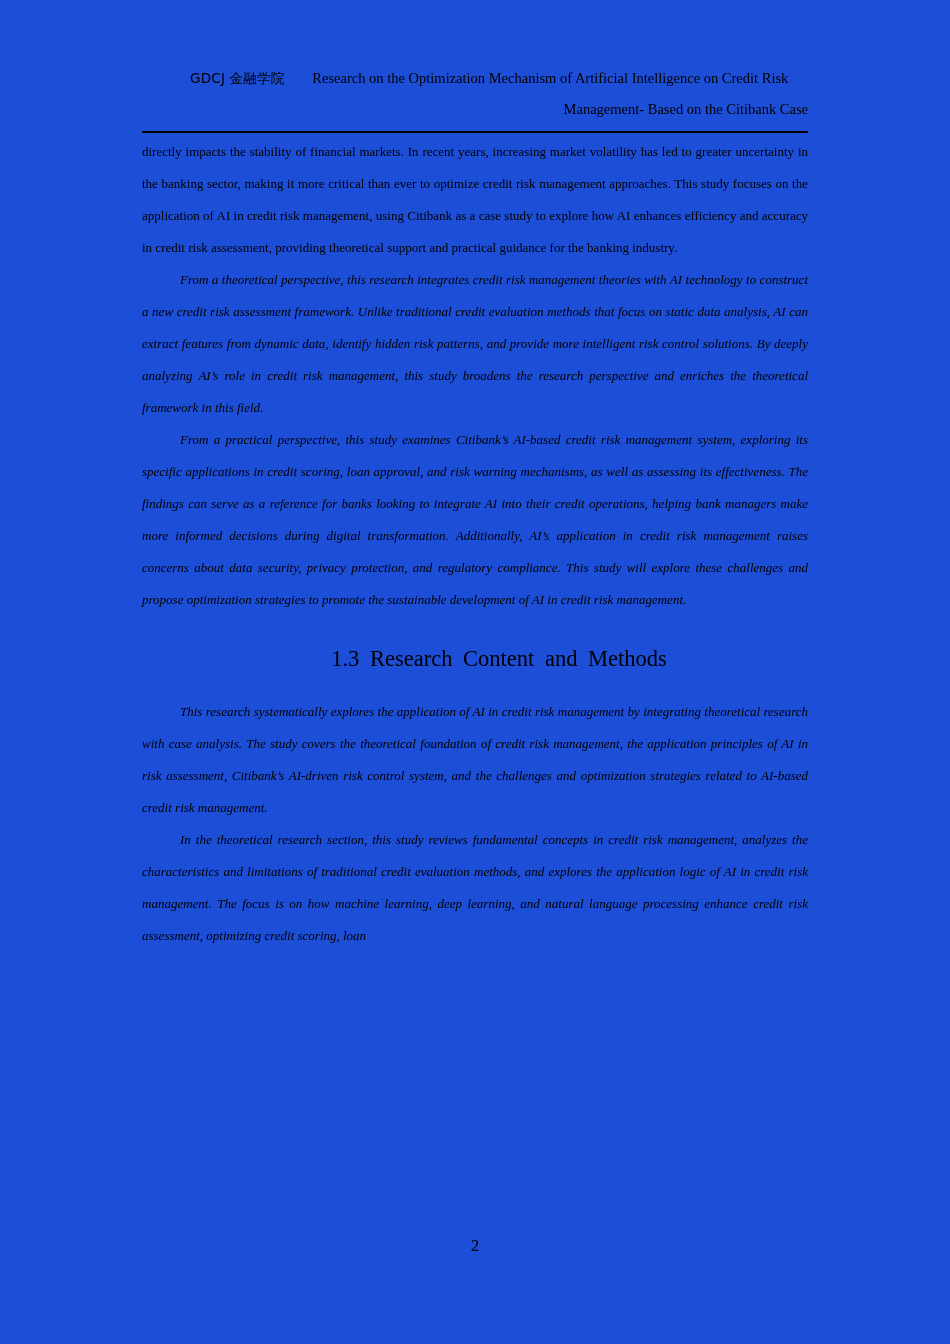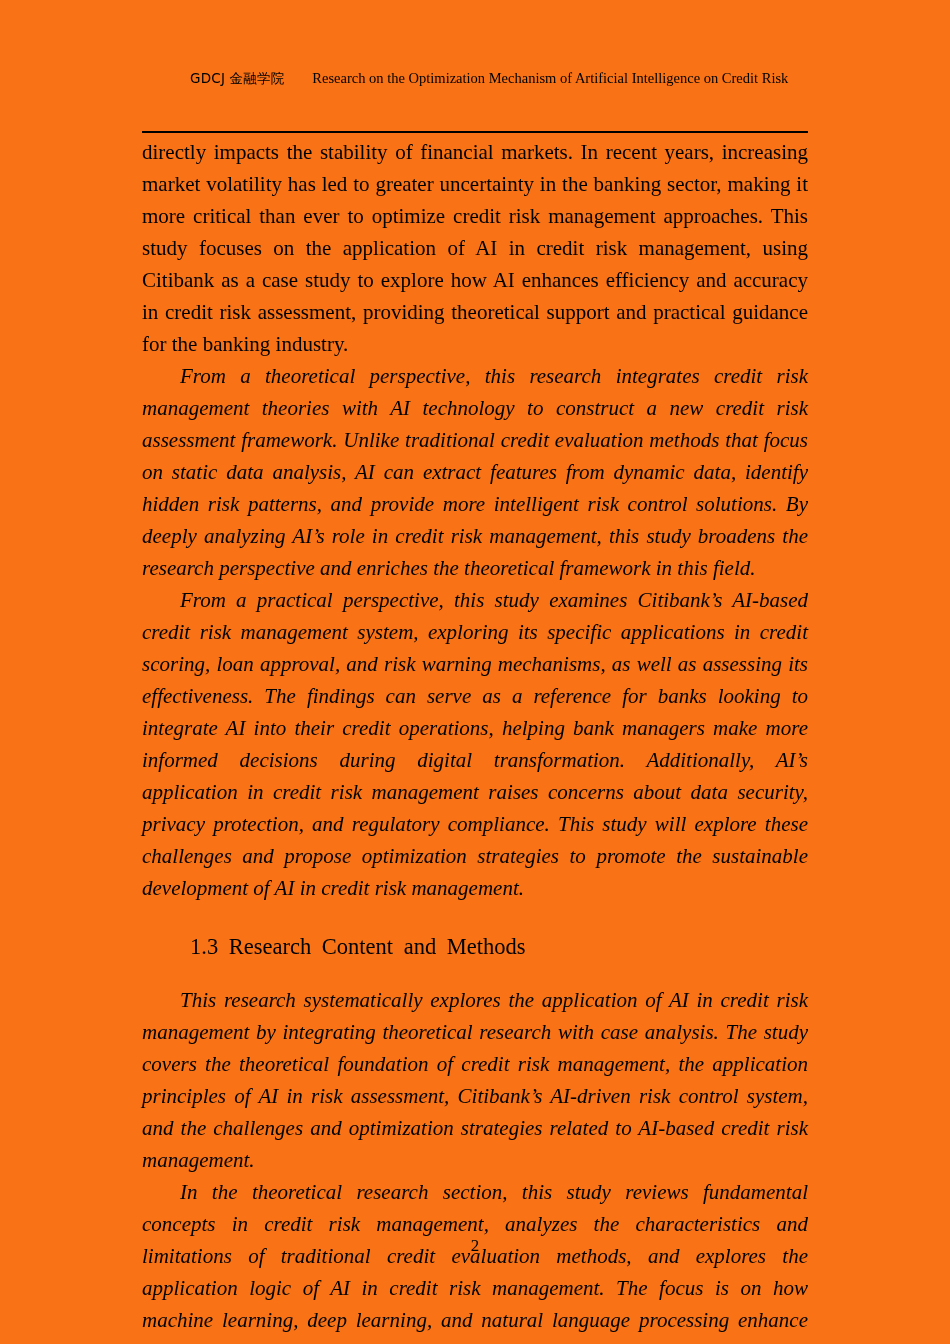--- a/index.html
+++ b/index.html
@@ -15,21 +15,21 @@
     color: #000000;
     overflow: hidden;
   }
 
   .page {
     position: absolute;
     left: 0;
     top: 0;
     width: 950px;
     height: 1344px;
-    background: #f97316;
+    background: #1d4ed8;
   }
 
   
   .header {
     position: absolute;
     left: 142px;
     top: 70px;
     width: 666px;
   }
   .header-row {
@@ -71,21 +71,21 @@
 
   
   .body-area {
     position: absolute;
     left: 142px;
     top: 136px;
     width: 666px;
   }
   p.para {
     margin: 0;
-    font-size: 21px;
+    font-size: 13px;
     line-height: 32px;
     text-align: justify;
     text-justify: inter-word;
     text-indent: 0;
     hyphens: none;
   }
   p.para.indent {
     text-indent: 38px;
     font-style: italic;
   }
@@ -93,20 +93,21 @@
   
   h2.section-heading {
     margin: 0;
     padding: 0;
     font-size: 22.5px;
     font-weight: normal;
     line-height: 38px;
     text-indent: 48px;
     word-spacing: 5px;
     white-space: nowrap;
+    text-align: center;
   }
 
   .gap-before-heading { height: 24px; }
   .gap-after-heading  { height: 18px; }
 
   
   .footer {
     position: absolute;
     left: 0;
     top: 1235px;
@@ -120,20 +121,23 @@
 </style>
 </head>
 <body>
 
 <div class="page">
 
   <div class="header">
     <div class="header-row">
       <span class="header-org">GDCJ 金融学院</span>
       <span class="header-title-1">Research on the Optimization Mechanism of Artificial Intelligence on Credit Risk</span>
+    </div>
+    <div class="header-row-2">
+      <span class="header-title-2">Management- Based on the Citibank Case</span>
     </div>
   </div>
 
   <div class="header-rule"></div>
 
   <div class="body-area">
 
     <p class="para">directly impacts the stability of financial markets. In recent years, increasing market volatility has led to greater uncertainty in the banking sector, making it more critical than ever to optimize credit risk management approaches. This study focuses on the application of AI in credit risk management, using Citibank as a case study to explore how AI enhances efficiency and accuracy in credit risk assessment, providing theoretical support and practical guidance for the banking industry.</p>
 
     <p class="para indent">From a theoretical perspective, this research integrates credit risk management theories with AI technology to construct a new credit risk assessment framework. Unlike traditional credit evaluation methods that focus on static data analysis, AI can extract features from dynamic data, identify hidden risk patterns, and provide more intelligent risk control solutions. By deeply analyzing AI’s role in credit risk management, this study broadens the research perspective and enriches the theoretical framework in this field.</p>

